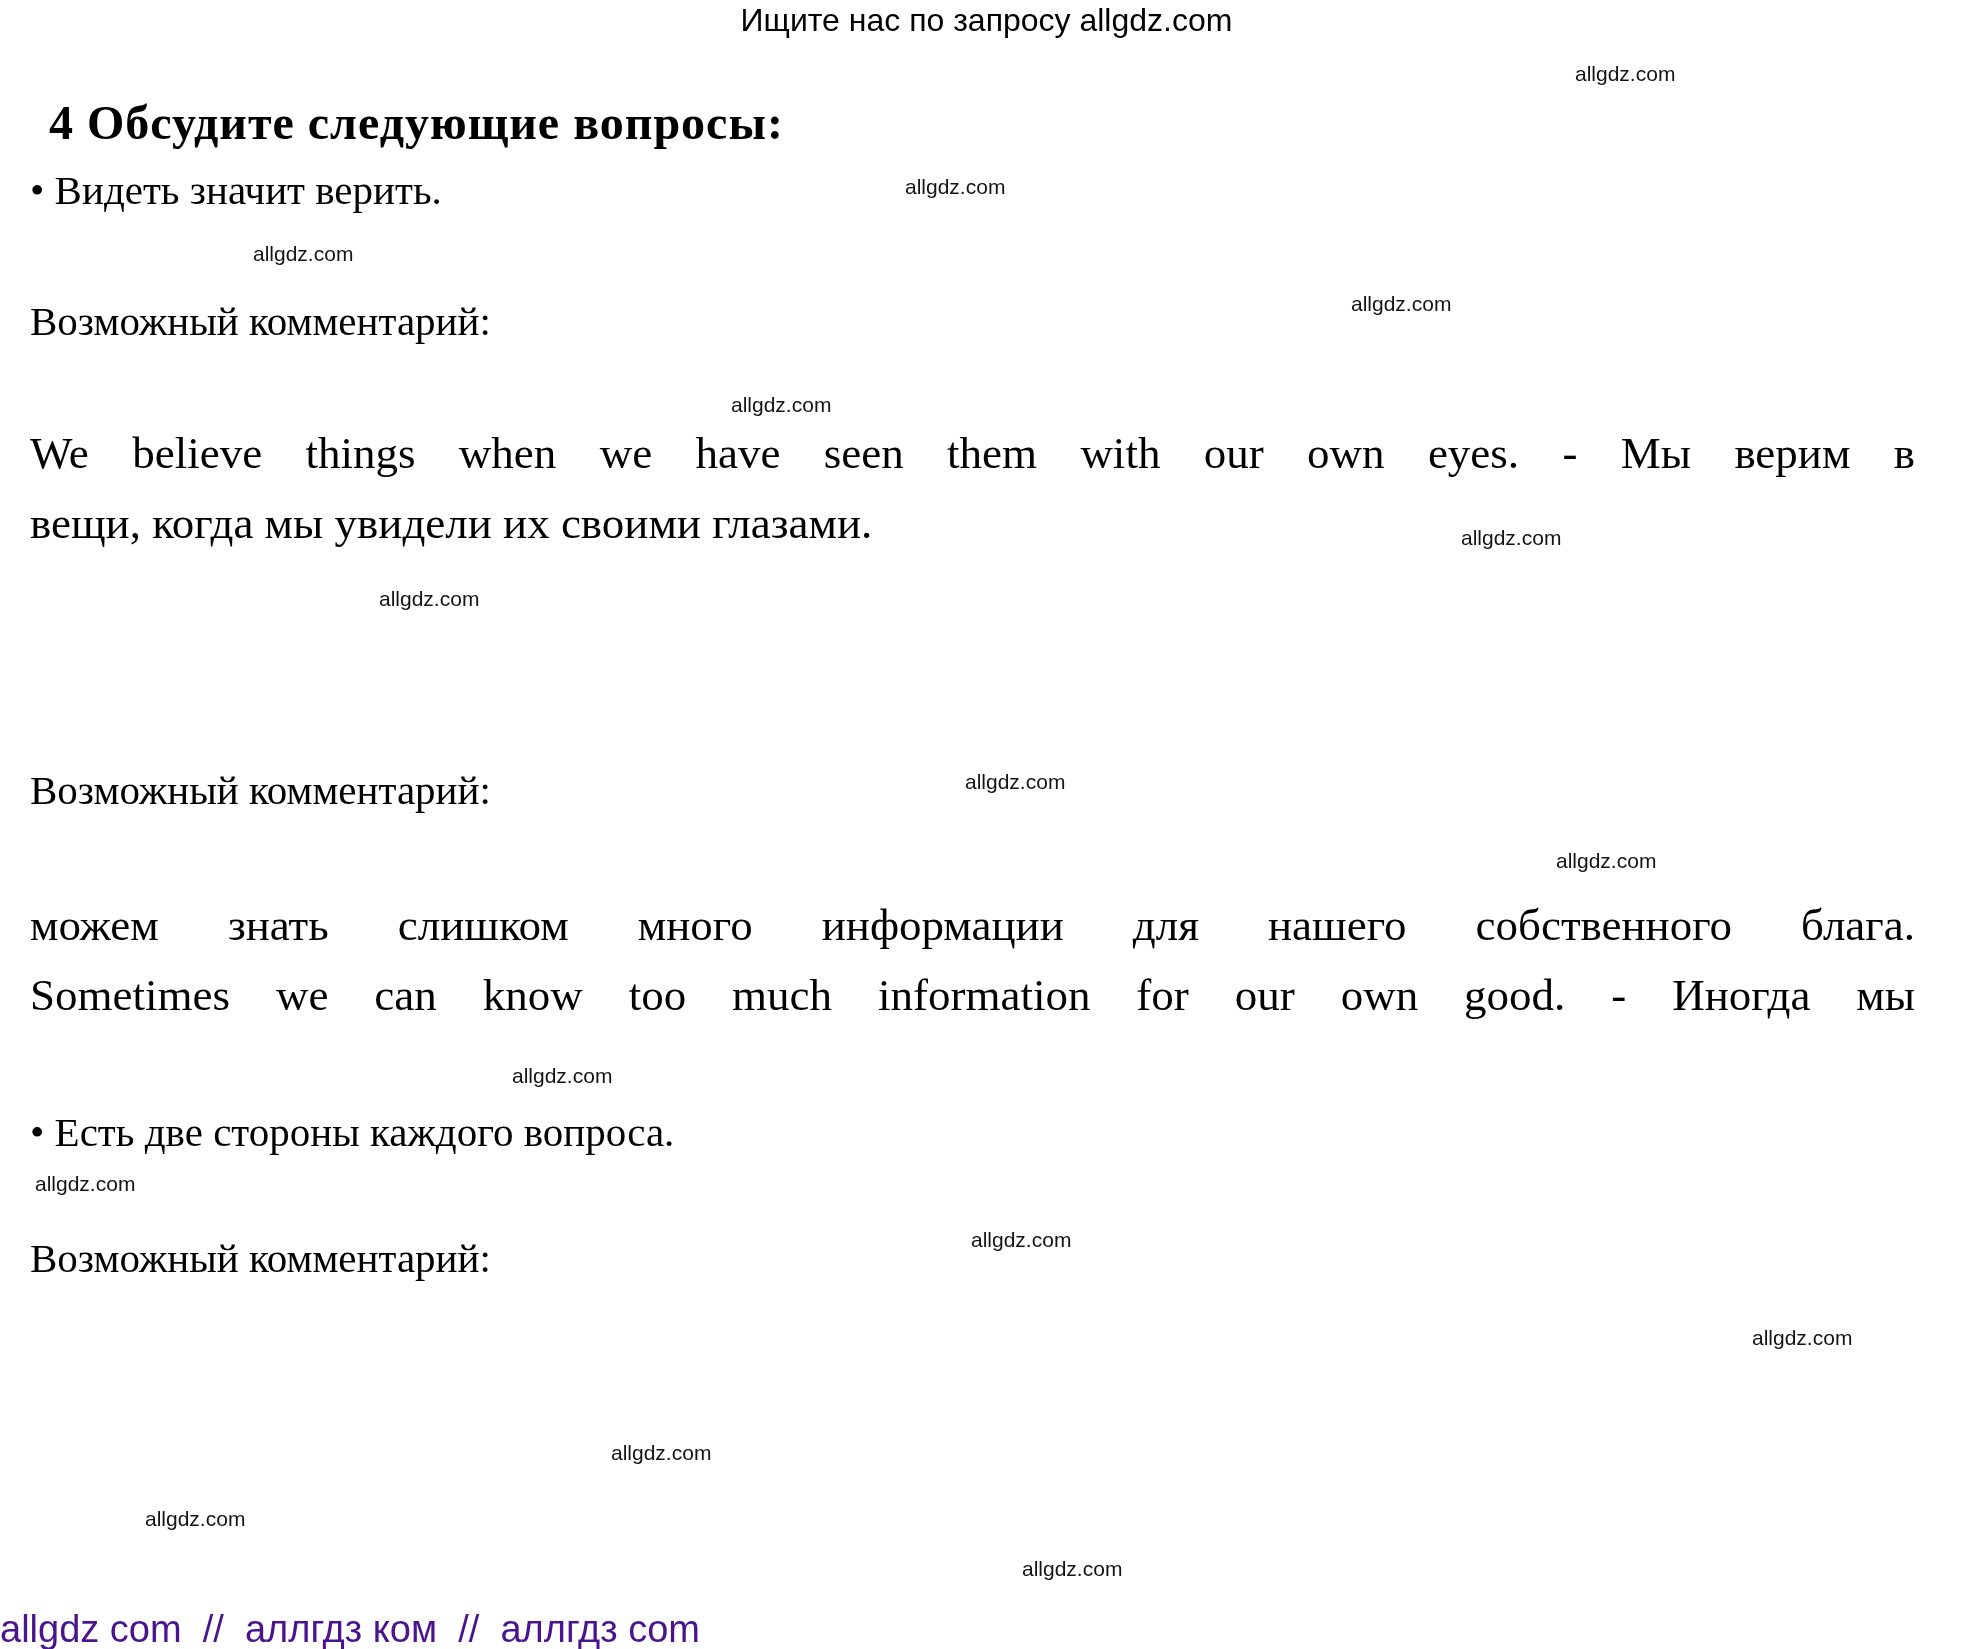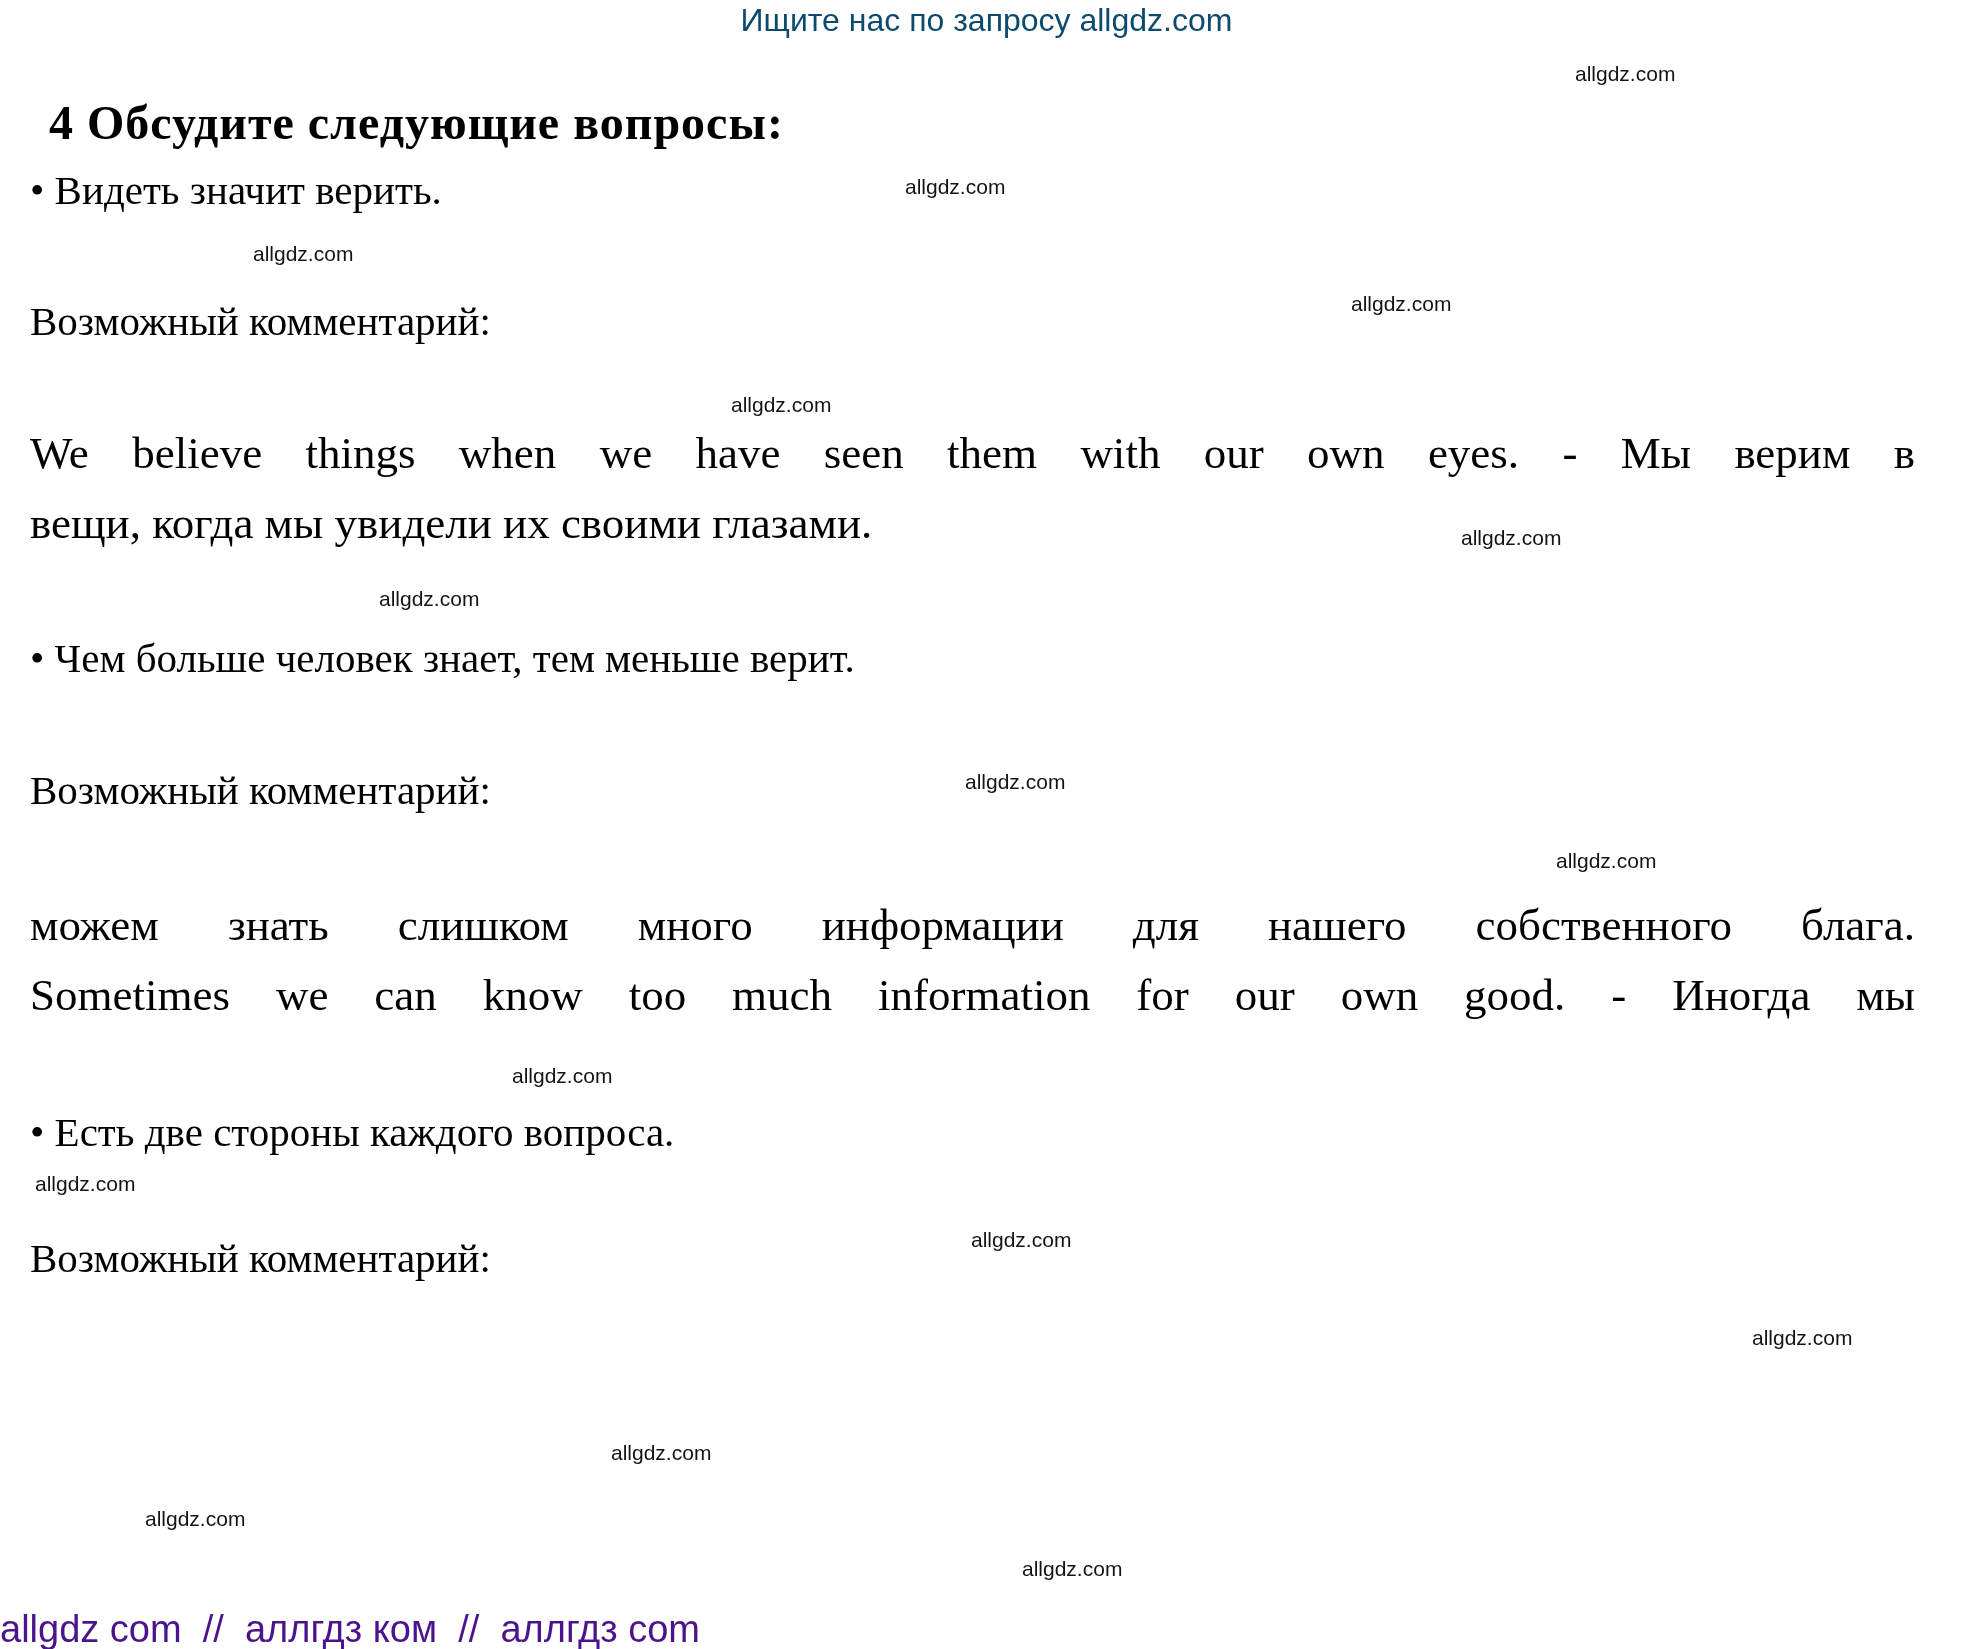--- a/index.html
+++ b/index.html
@@ -12,21 +12,21 @@
     font-family: "Liberation Serif", "DejaVu Serif", serif;
     color: #000000;
   }
   .banner {
     position: absolute;
     top: 2px; left: 0;
     width: 100%;
     text-align: center;
     font-family: "Liberation Sans", "DejaVu Sans", sans-serif;
     font-size: 32px;
-    color: #0c4a6e;
+    color: #000000;
     white-space: nowrap;
   }
   .wm {
     position: absolute;
     font-family: "Liberation Sans", "DejaVu Sans", sans-serif;
     font-size: 21px;
     color: #141414;
     white-space: nowrap;
   }
   .h {
@@ -90,21 +90,20 @@
 
   <div class="h" style="top:95px">4 Обсудите следующие вопросы:</div>
 
   <div class="t" style="top:166px">• Видеть значит верить.</div>
   <div class="t" style="top:297px">Возможный комментарий:</div>
   <div class="para" style="top:418px">
     <div class="line justify">We believe things when we have seen them with our own eyes. - Мы верим в</div>
     <div class="line">вещи, когда мы увидели их своими глазами.</div>
   </div>
 
-  <div class="t" style="top:634px">• Чем больше человек знает, тем меньше верит.</div>
   <div class="t" style="top:766px">Возможный комментарий:</div>
   <div class="para" style="top:890px">
     <div class="line justify">можем знать слишком много информации для нашего собственного блага.</div>
     <div class="line justify">Sometimes we can know too much information for our own good. - Иногда мы</div>
   </div>
 
   <div class="t" style="top:1108px">• Есть две стороны каждого вопроса.</div>
   <div class="t" style="top:1234px">Возможный комментарий:</div>
 
   <div class="footer">allgdz com  //  аллгдз ком  //  аллгдз com</div>

